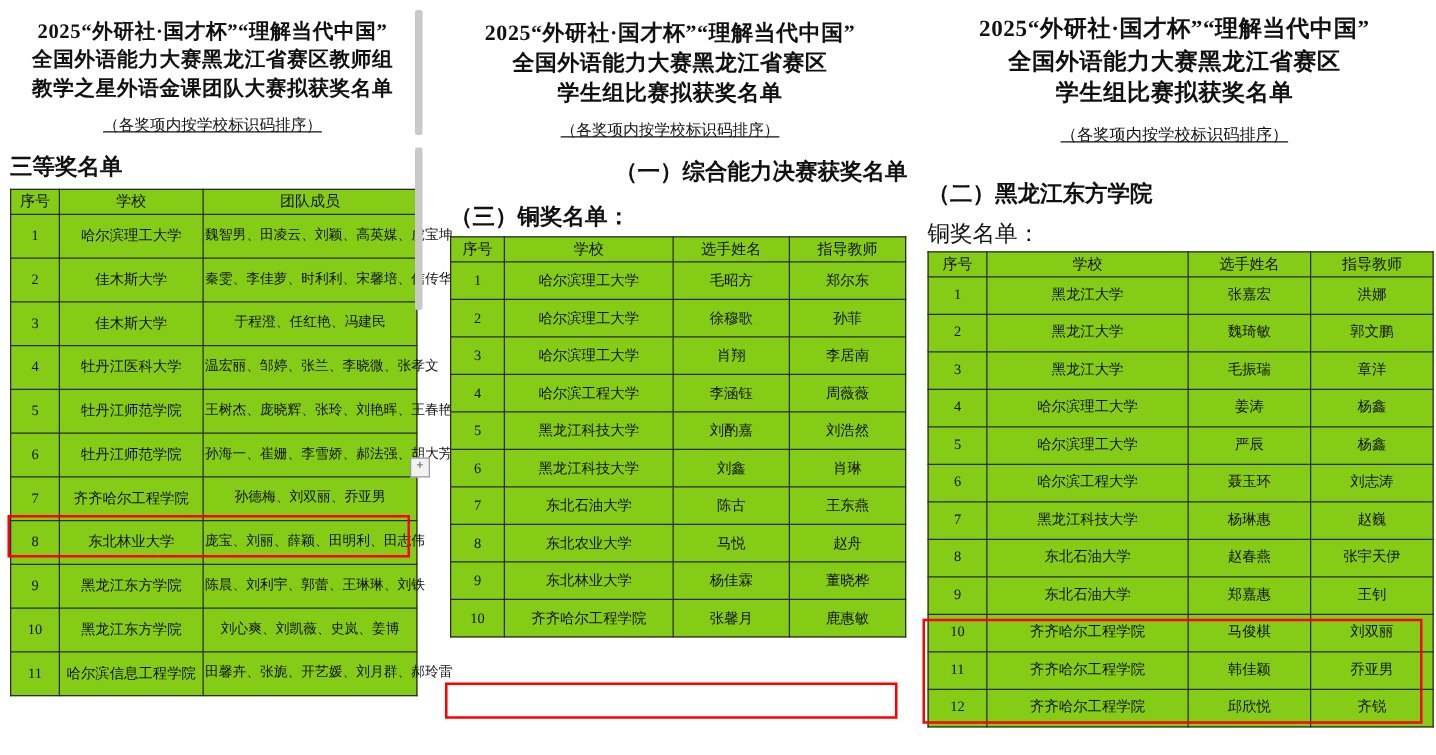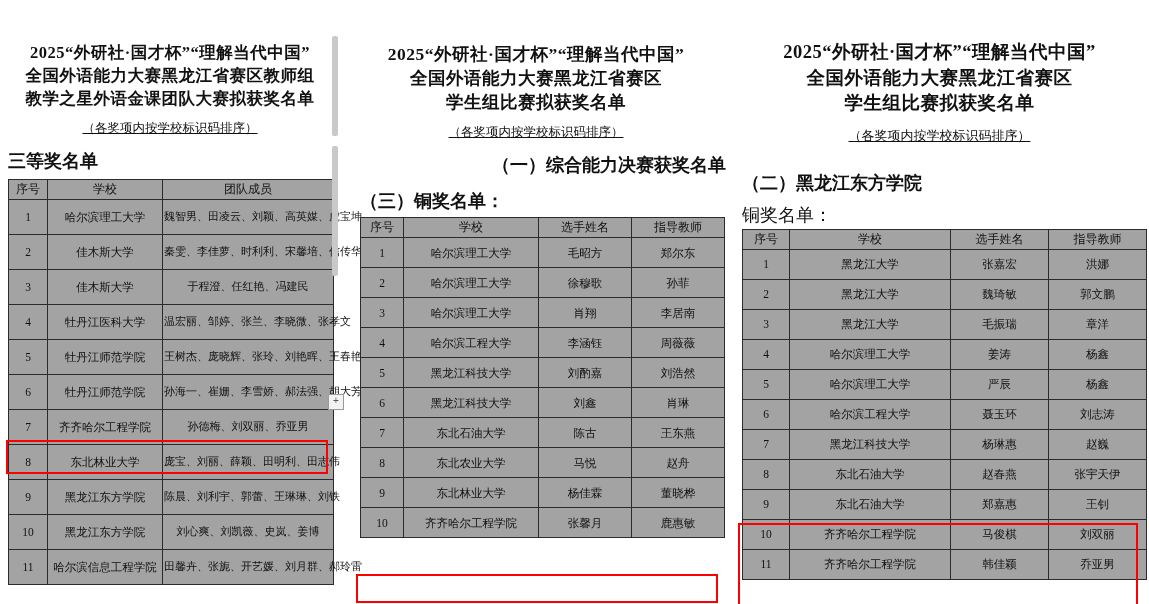--- a/index.html
+++ b/index.html
@@ -11,21 +11,20 @@
     height: 604px;
     background: #ffffff;
     font-family: "Liberation Serif", "DejaVu Serif", serif;
     color: #111111;
     overflow: hidden;
   }
   .page {
     position: relative;
     width: 1149px;
     height: 492px;
-    margin-top: 28px;
   }
   .panel {
     position: absolute;
     top: 0;
     height: 604px;
     box-sizing: border-box;
   }
   #panel-1 { left: 0px;   width: 340px; }
   #panel-2 { left: 346px; width: 380px; }
   #panel-3 { left: 730px; width: 419px; }
@@ -52,21 +51,21 @@
 
   .section-label {
     font-size: 18px;
     font-weight: bold;
     margin-left: 8px;
   }
 
   table.grid {
     border-collapse: collapse;
     table-layout: fixed;
-    background: #a3a3a3;
+    background: #84cc16;
   }
   table.grid th, table.grid td {
     border: 1px solid #2b2b2b;
     text-align: center;
     vertical-align: middle;
     font-size: 11.5px;
     padding: 2px 1px;
     line-height: 1.25;
     font-weight: normal;
     white-space: nowrap;
@@ -381,19 +380,25 @@
           <td>齐齐哈尔工程学院</td>
           <td>马俊棋</td>
           <td>刘双丽</td>
         </tr>
         <tr>
           <td>11</td>
           <td>齐齐哈尔工程学院</td>
           <td>韩佳颖</td>
           <td>乔亚男</td>
         </tr>
+        <tr>
+          <td>12</td>
+          <td>齐齐哈尔工程学院</td>
+          <td>邱欣悦</td>
+          <td>齐锐</td>
+        </tr>
       </tbody>
     </table>
 
     <div class="hl-box" style="left:8px; top:495px; width:400px; height:84px;"></div>
   </div>
 
 </div>
 
 </body></html>

